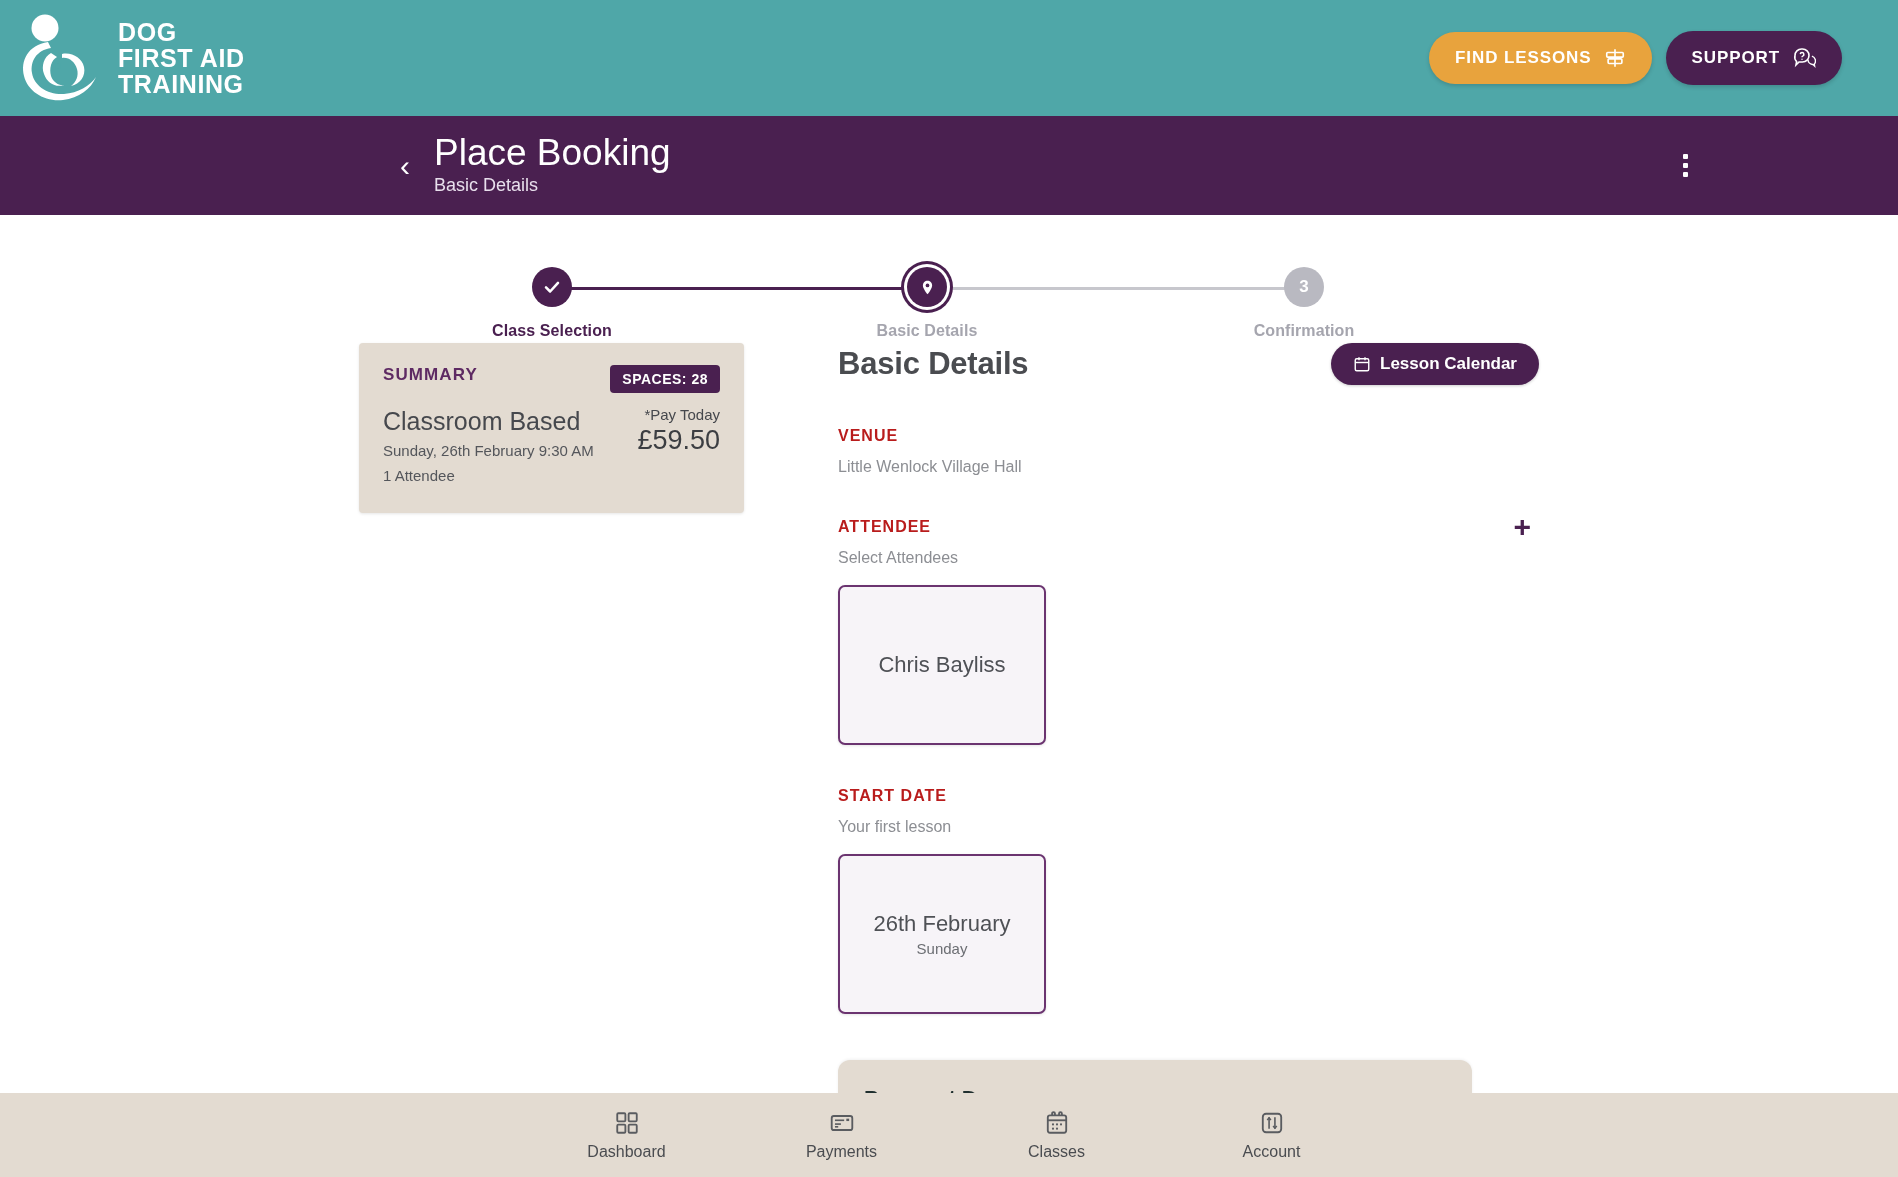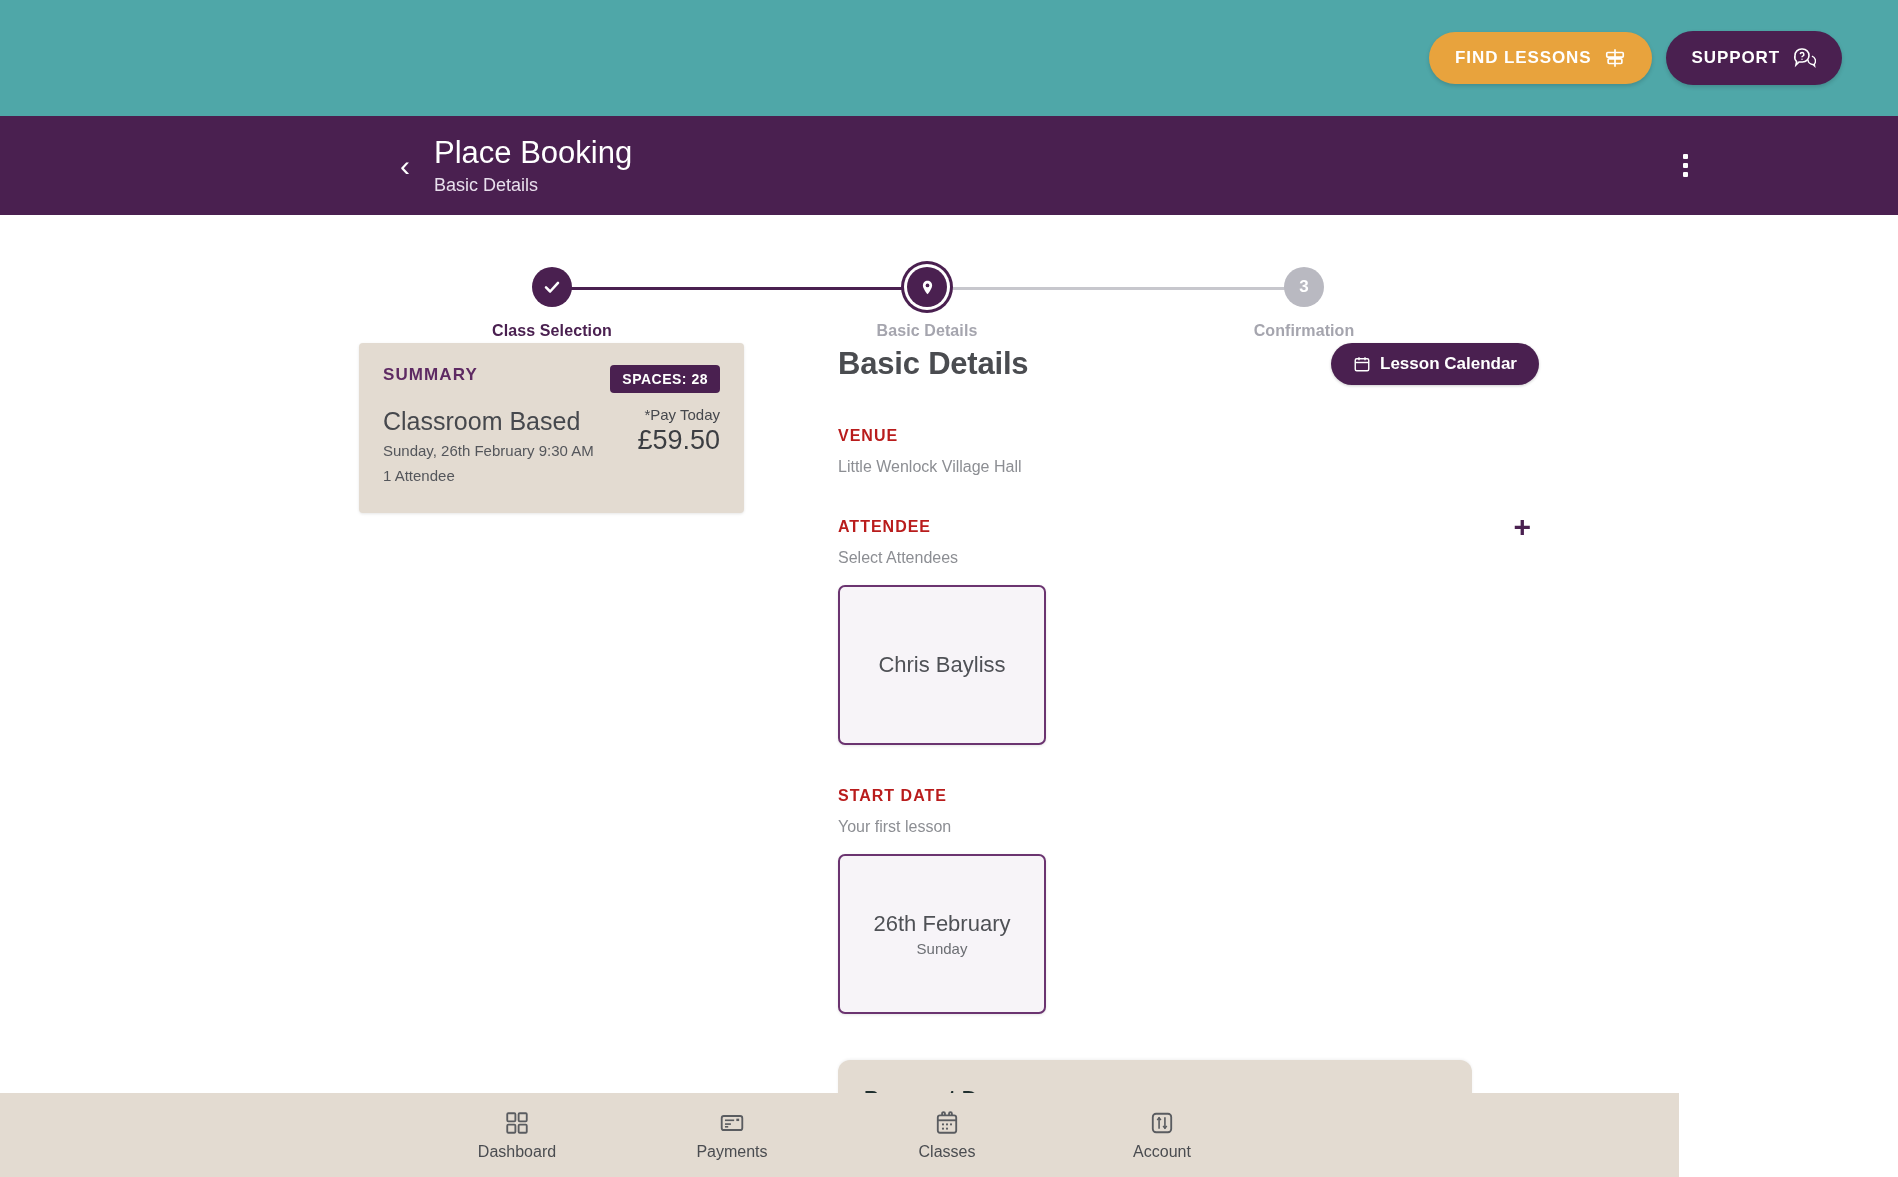--- a/index.html
+++ b/index.html
@@ -72,21 +72,21 @@
     font-size: 30px;
     line-height: 1;
     margin-left: 360px;
     margin-right: 24px;
     cursor: pointer;
     user-select: none;
     font-weight: 300;
   }
   .page-title {
     color: #ffffff;
-    font-size: 31px;
+    font-size: 37px;
     font-weight: normal;
     line-height: 37px;
   }
   .page-subtitle {
     color: #e8dfec;
     font-size: 18px;
     line-height: 24px;
     margin-top: 2px;
   }
   .kebab {
@@ -271,21 +271,21 @@
     border-radius: 12px 12px 0 0;
     padding: 26px 26px 40px 26px;
     box-shadow: 0 -1px 3px rgba(0,0,0,0.06);
   }
   .payment-title { font-size: 22px; color: #20302f; font-weight: bold; }
 
   
   .bottomnav {
     position: absolute;
     left: 0; bottom: 0;
-    width: 1679px;
+    width: 1898px;
     height: 84px;
     background: #E3DBD1;
     display: flex;
     align-items: center;
     justify-content: center;
     gap: 0;
   }
   .nav-item {
     width: 215px;
     display: flex;
@@ -294,20 +294,37 @@
     gap: 7px;
     cursor: pointer;
     color: #4a4c50;
   }
   .nav-label { font-size: 16px; color: #4a4c50; }
 </style>
 </head>
 <body>
 
 <div class="topbar">
+  <div class="logo-wrap">
+    <svg class="logo-mark" viewBox="0 0 86 92">
+      <circle cx="27" cy="16" r="13.5" fill="#ffffff"></circle>
+      <path d="M30 30 C10 33 2 49 6 64 C10 80 27 90 45 88 C61 86 73 77 78 65
+               C72 74 60 81 46 82 C30 83 16 74 14 61 C12 49 19 38 33 36 Z" fill="#ffffff"></path>
+      <path d="M33 41 C26 45 23 54 26 62 C29 71 38 76 46 73 C41 74 35 70 33 64
+               C31 57 33 48 39 45 Z" fill="#ffffff"></path>
+      <path d="M44 42 C54 40 64 46 66 55 C68 64 62 72 53 74 C58 70 61 64 59 57
+               C57 50 51 45 44 46 Z" fill="#ffffff"></path>
+      <circle cx="40" cy="54" r="3" fill="#4FA7A8"></circle>
+    </svg>
+    <div class="logo-text">
+      <div>DOG</div>
+      <div>FIRST AID</div>
+      <div>TRAINING</div>
+    </div>
+  </div>
 
   <div class="topbar-actions">
     <button class="pill pill-orange">
       <span>FIND LESSONS</span>
       <svg width="22" height="22" viewBox="0 0 24 24" fill="none" stroke="#ffffff" stroke-width="1.8">
         <line x1="12" y1="2.5" x2="12" y2="21.5"></line>
         <rect x="3" y="6" width="18" height="5" rx="1"></rect>
         <rect x="4.5" y="13" width="15" height="5" rx="1"></rect>
       </svg>
     </button>

